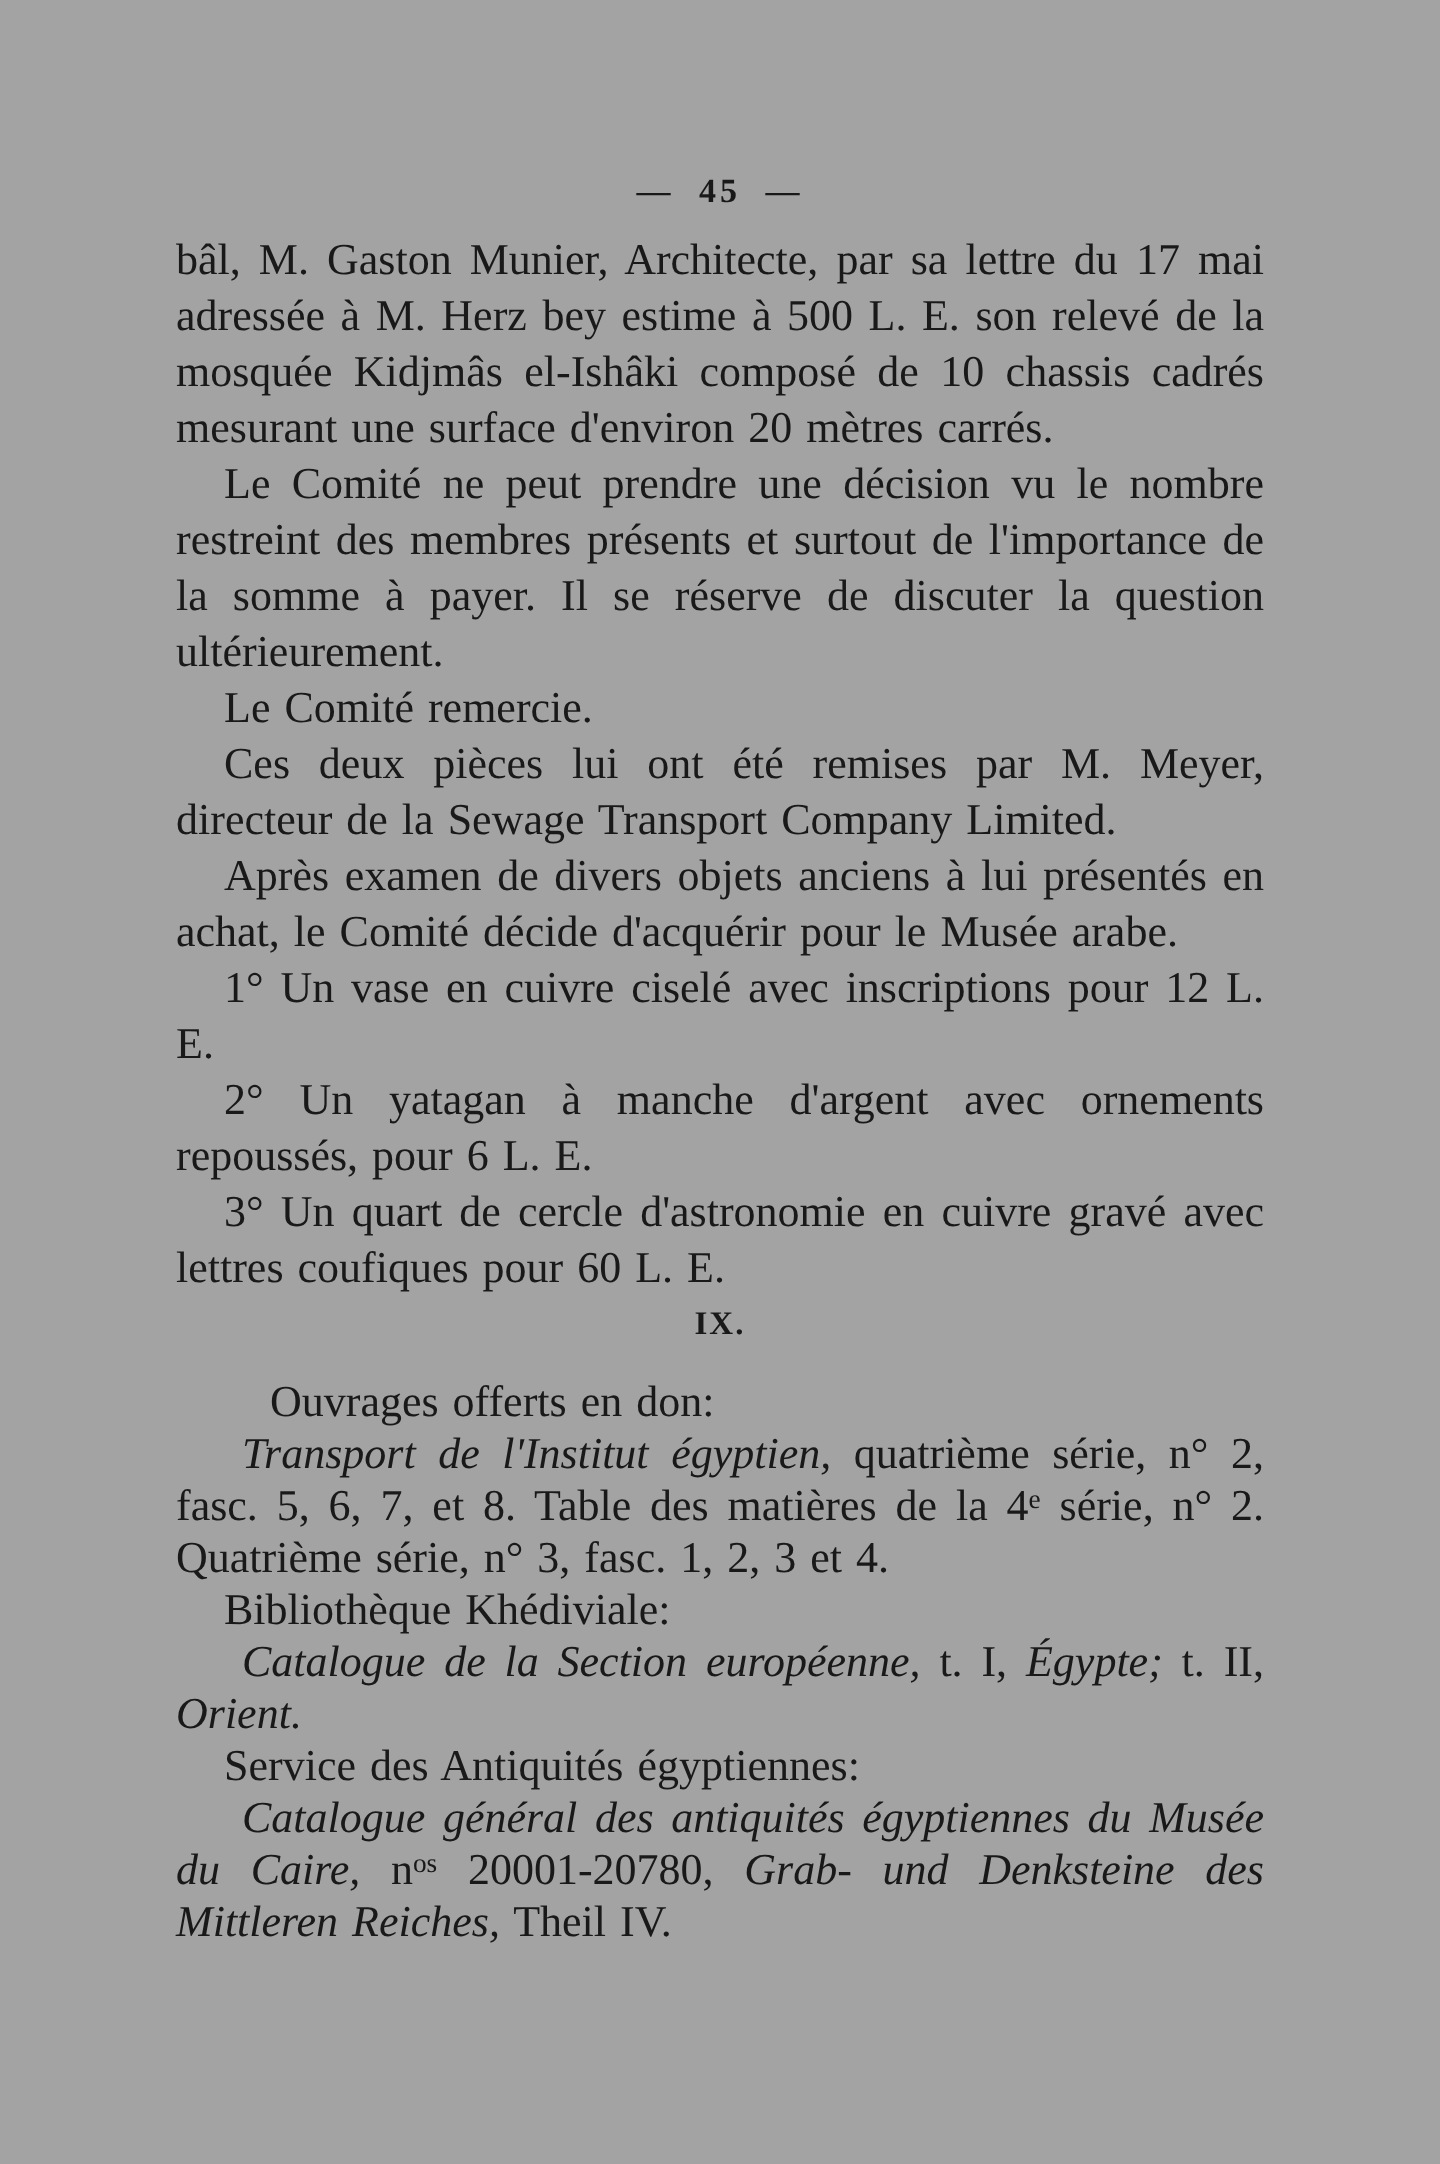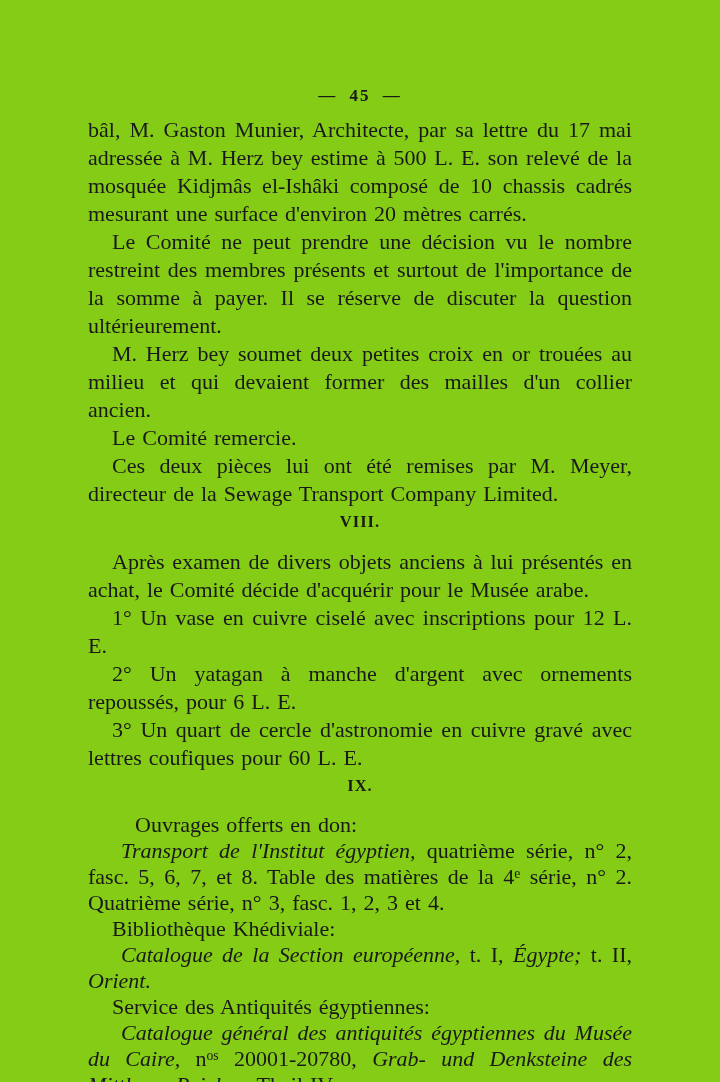--- a/index.html
+++ b/index.html
@@ -7,21 +7,21 @@
     width: 720px; height: 1082px;
     background: #ffffff;
     overflow: hidden;
     font-family: "Liberation Serif", "DejaVu Serif", serif;
     color: #191919;
   }
   .page {
     box-sizing: border-box;
     width: 720px; height: 1082px;
     padding: 86px 88px 0 88px;
-    background: #84cc16;
+    background: #a3a3a3;
   }
   .page-number {
     text-align: center;
     font-weight: bold;
     font-size: 17px;
     line-height: 20px;
     letter-spacing: 2px;
     margin-bottom: 10px;
     word-spacing: 6px;
   }
@@ -56,24 +56,22 @@
   }
 </style>
 </head>
 <body>
 
 <div class="page">
   <div class="page-number">— 45 —</div>
   <div class="content">
       <p class="para indent-none"><span>bâl, M. Gaston Munier, Architecte, par sa lettre du 17 mai adressée à M. Herz bey estime à 500 L. E. son relevé de la mosquée Kidjmâs el-Ishâki composé de 10 chassis cadrés mesurant une surface d'environ 20 mètres carrés.</span></p>
       <p class="para indent-std"><span>Le Comité ne peut prendre une décision vu le nombre restreint des membres présents et surtout de l'importance de la somme à payer. Il se réserve de discuter la question ultérieurement.</span></p>
-      <p class="para indent-std"><span>M. Herz bey soumet deux petites croix en or trouées au milieu et qui devaient former des mailles d'un collier ancien.</span></p>
       <p class="para indent-std"><span>Le Comité remercie.</span></p>
       <p class="para indent-std"><span>Ces deux pièces lui ont été remises par M. Meyer, directeur de la Sewage Transport Company Limited.</span></p>
-      <div class="heading">VIII.</div>
       <p class="para indent-std"><span>Après examen de divers objets anciens à lui présentés en achat, le Comité décide d'acquérir pour le Musée arabe.</span></p>
       <p class="para indent-std"><span>1° Un vase en cuivre ciselé avec inscriptions pour 12 L. E.</span></p>
       <p class="para indent-std"><span>2° Un yatagan à manche d'argent avec ornements repoussés, pour 6 L. E.</span></p>
       <p class="para indent-std"><span>3° Un quart de cercle d'astronomie en cuivre gravé avec lettres coufiques pour 60 L. E.</span></p>
       <div class="heading">IX.</div>
       <p class="para indent-wide tight"><span>Ouvrages offerts en don:</span></p>
       <p class="para indent-biblio tight"><span class="it">Transport de l'Institut égyptien,</span><span> quatrième série, n° 2, fasc. 5, 6, 7, et 8. Table des matières de la 4</span><sup>e</sup><span> série, n° 2. Quatrième série, n° 3, fasc. 1, 2, 3 et 4.</span></p>
       <p class="para indent-std tight"><span>Bibliothèque Khédiviale:</span></p>
       <p class="para indent-biblio tight"><span class="it">Catalogue de la Section européenne,</span><span> t. I, </span><span class="it">Égypte;</span><span> t. II, </span><span class="it">Orient.</span></p>
       <p class="para indent-std tight"><span>Service des Antiquités égyptiennes:</span></p>

